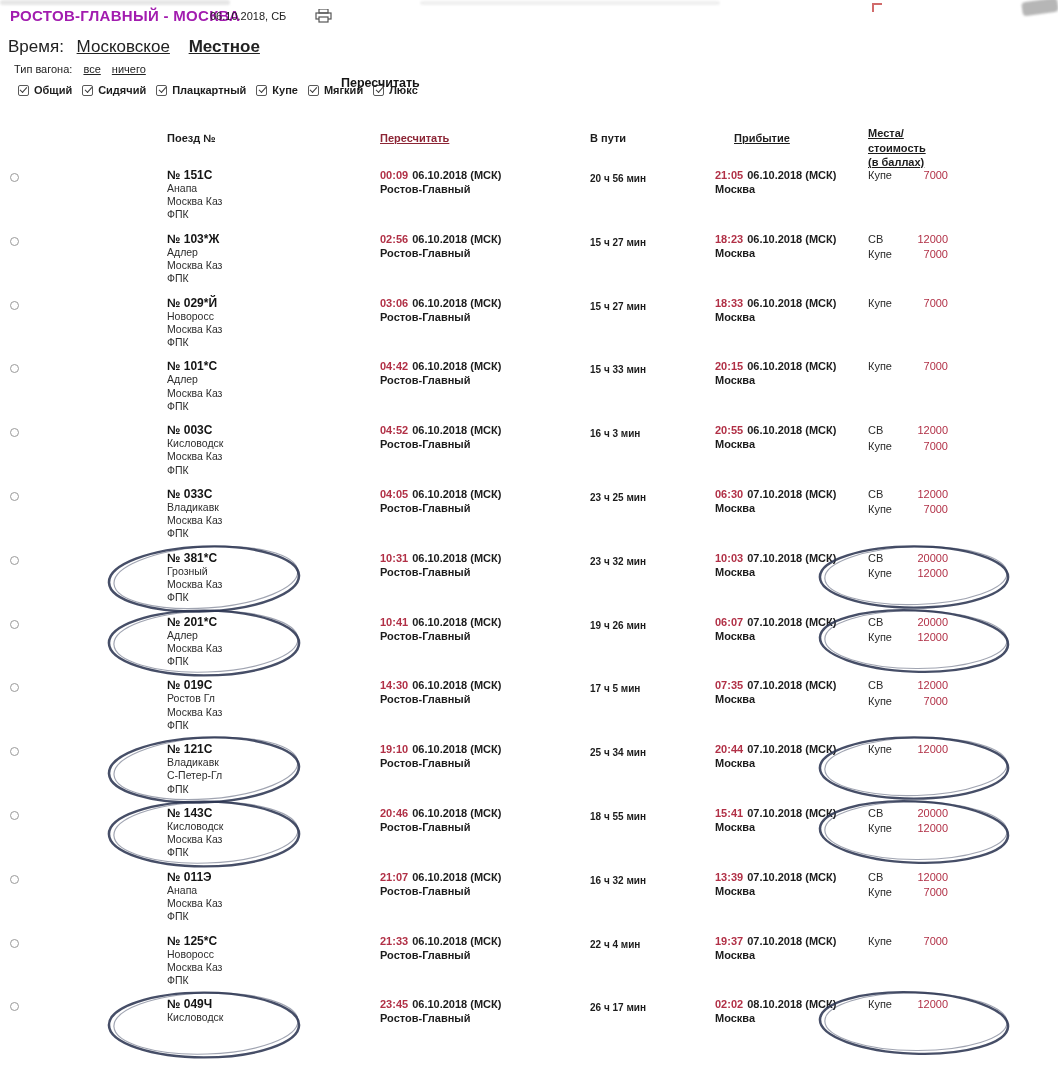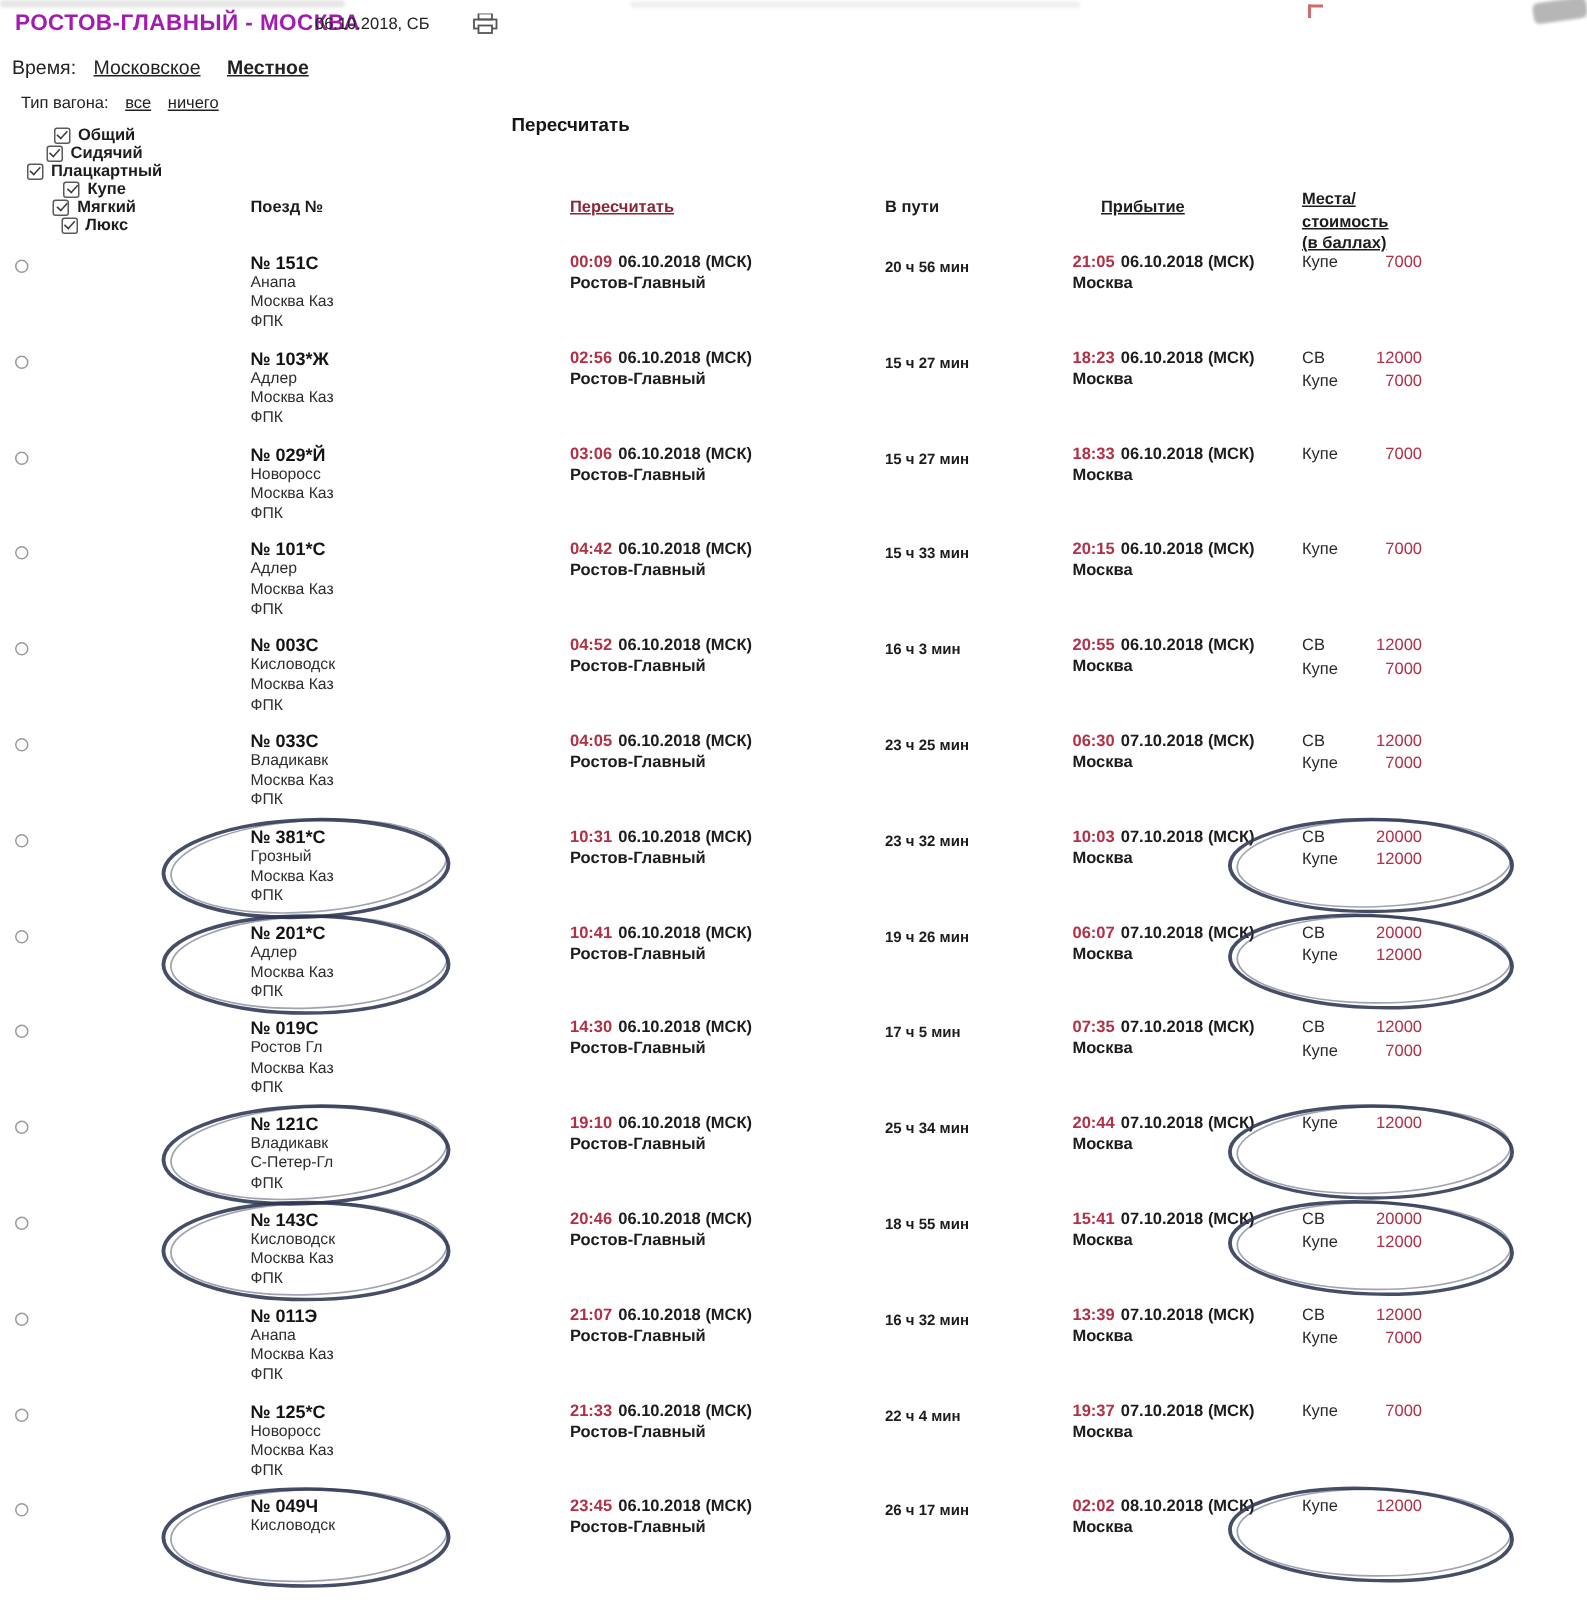--- a/index.html
+++ b/index.html
@@ -18,31 +18,31 @@
   .smudge.s3 { left:1022px; top:0; width:36px; height:14px; background:#6f6f6f; opacity:.5; transform:rotate(-8deg); }
   .redmark { position:absolute; left:872px; top:3px; width:10px; height:9px;
     border-left:2px solid #c23a3a; border-top:2px solid #c23a3a; opacity:.75; }
 
   
   .title { left:10px; top:7px; font-size:15px; font-weight:700; letter-spacing:.3px; color:#a21caf; }
   .hdr-date { left:210px; top:10px; font-size:11px; color:#222; }
   .printer { left:315px; top:9px; width:17px; height:14px; }
   .printer svg { display:block; }
 
-  .time-row { left:8px; top:37px; font-size:13px; color:#222; }
+  .time-row { left:8px; top:37px; font-size:17px; color:#222; }
   .time-row .lbl { margin-right:8px; }
   .link { text-decoration:underline; color:#222; cursor:pointer; }
   .time-row .moscow { margin-right:14px; }
   .time-row .local { font-weight:700; }
 
   .wagon-row { left:14px; top:63px; font-size:11px; color:#222; }
   .wagon-row .lbl { margin-right:8px; }
   .wagon-row .link { margin-right:8px; }
 
-  .cb-row { left:18px; top:84px; font-size:11px; font-weight:700; color:#1d1d1d; display:flex; align-items:center;flex-direction:column; }
+  .cb-row { left:18px; top:84px; font-size:11px; font-weight:700; color:#1d1d1d; display:flex; align-items:center; }
   .cb-item { display:flex; align-items:center; margin-right:10px; }
   .cb { width:11px; height:11px; border:1.4px solid #5a5a5a; border-radius:2px;
         display:inline-block; position:relative; margin-right:5px; flex:0 0 auto; }
   .cb::after { content:''; position:absolute; left:1.4px; top:1.8px; width:6px; height:3.2px;
         border-left:1.6px solid #3a3a3a; border-bottom:1.6px solid #3a3a3a; transform:rotate(-48deg); }
   .recalc { left:341px; top:76px; font-size:12.5px; font-weight:700; color:#151515; cursor:pointer; }
 
   
   .thead { left:0; top:126px; width:960px; height:34px; }
   .th { position:absolute; font-size:11px; font-weight:700; color:#1c1c1c; }

